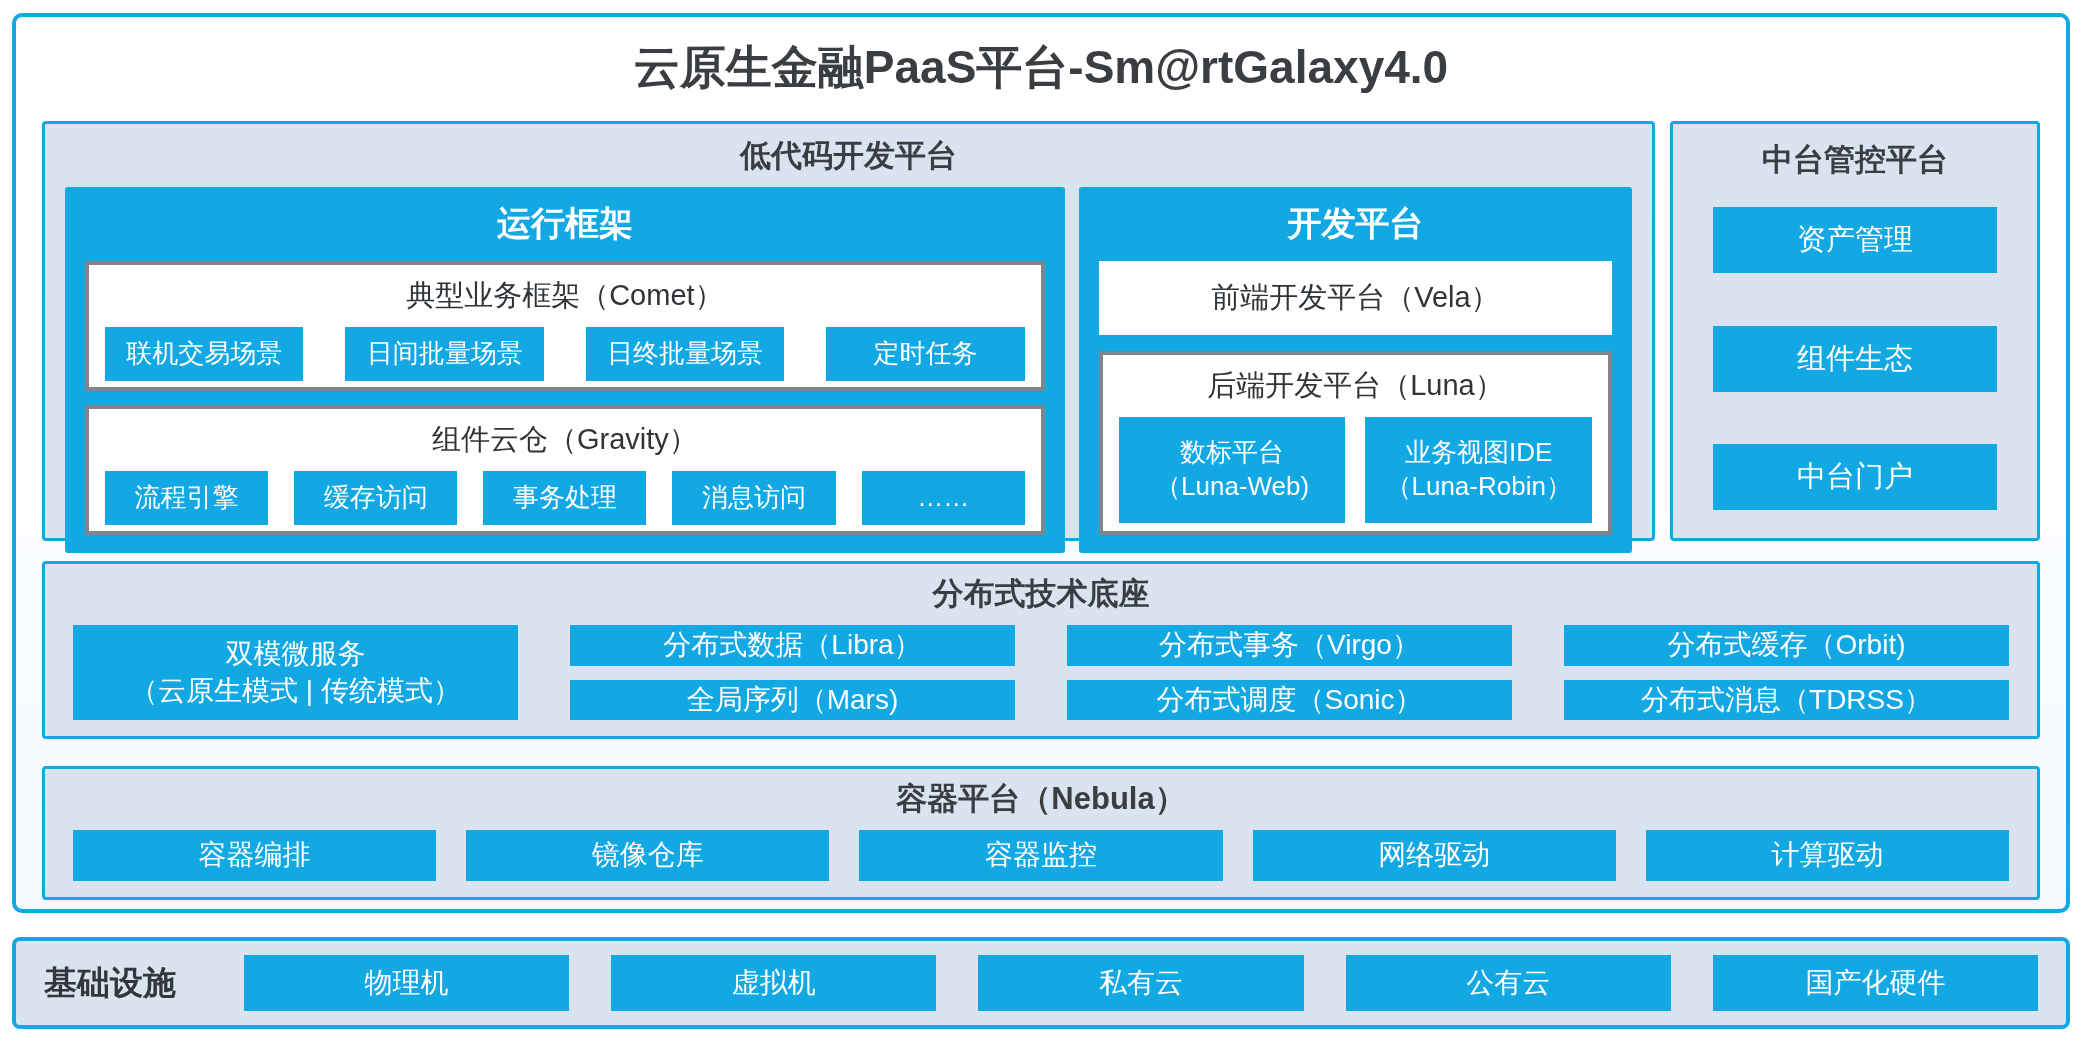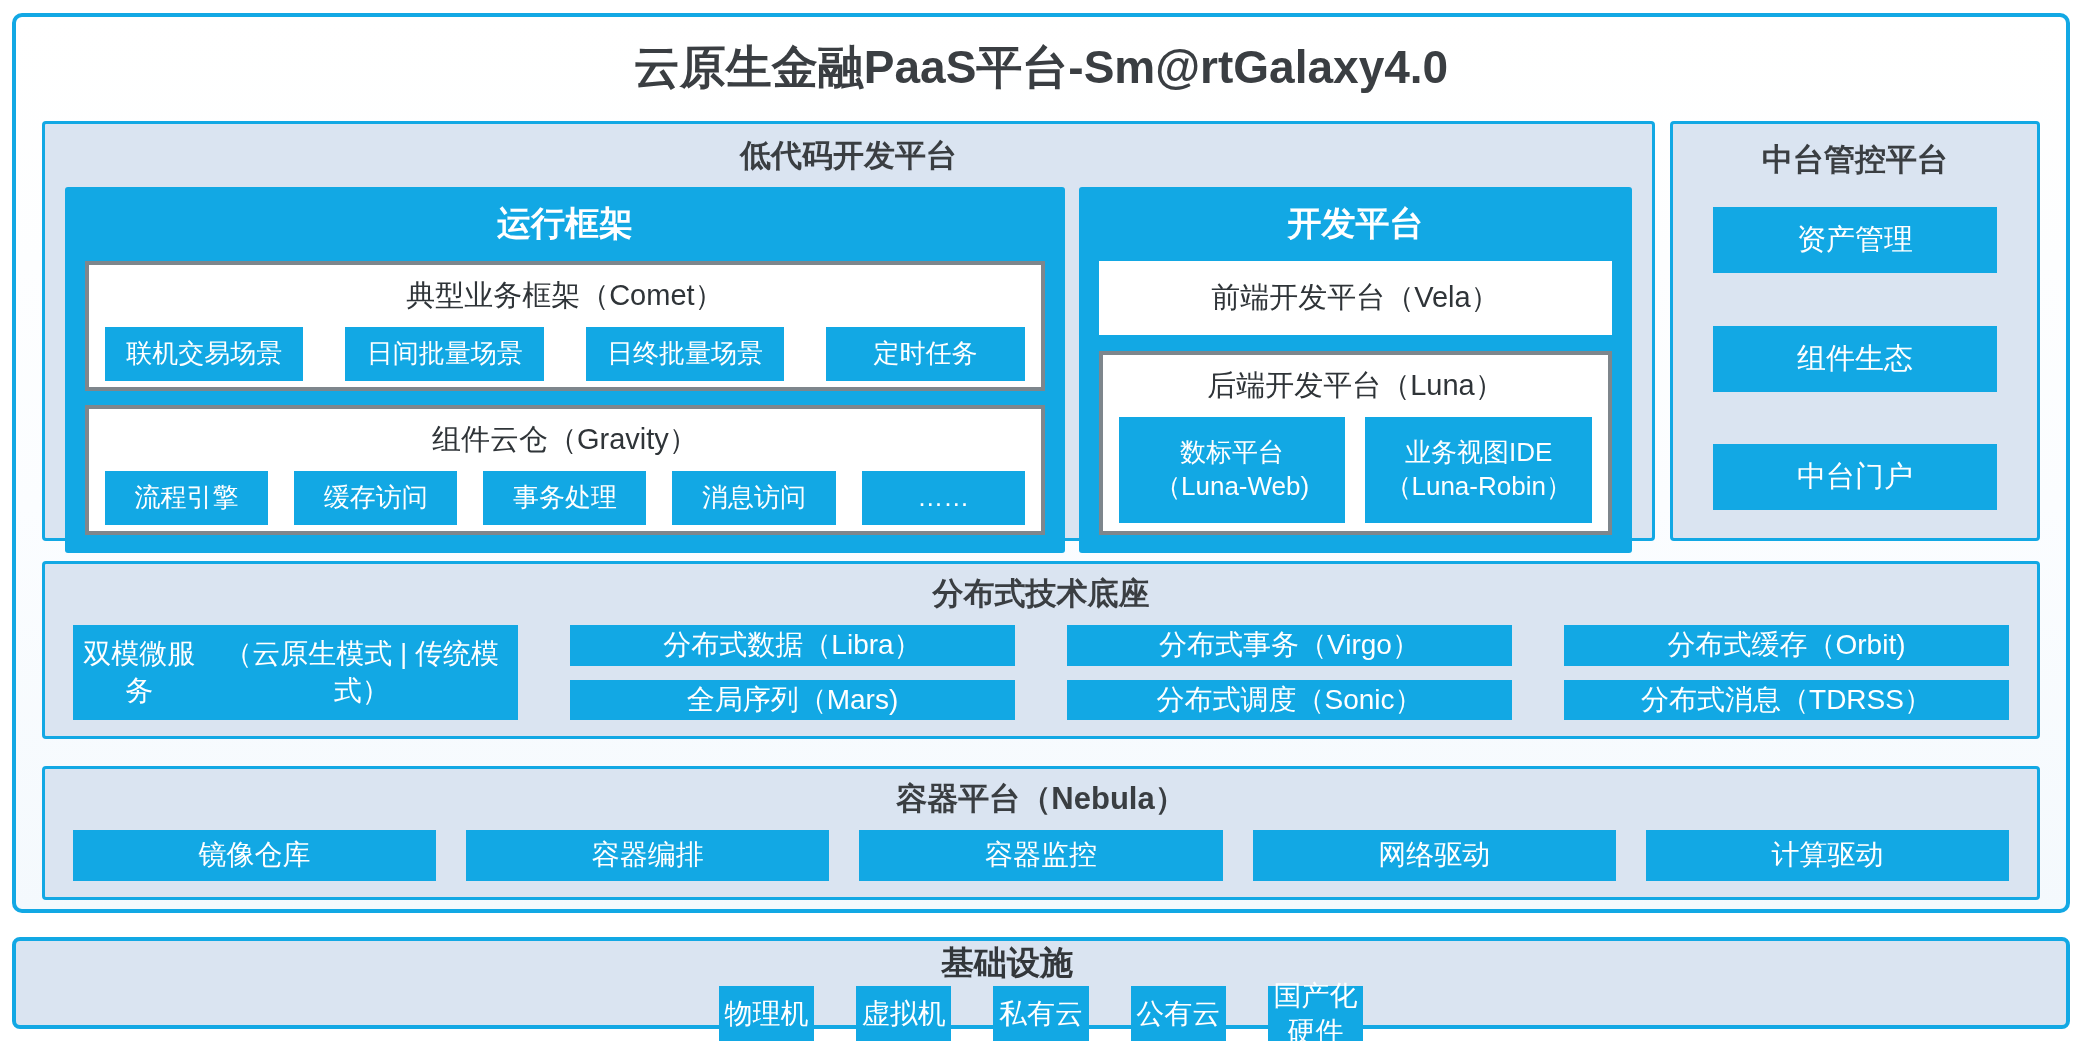--- a/index.html
+++ b/index.html
@@ -74,29 +74,29 @@
   .mgmt-buttons{flex:1;display:flex;flex-direction:column;justify-content:space-between;padding-top:16px;}
   .chip.mgmt{height:66px;font-size:29px;}
   .distributed{margin-top:20px;height:178px;display:flex;flex-direction:column;padding:0 28px 16px;}
   .dist-grid{
     flex:1;display:grid;
     grid-template-columns:445px 1fr 1fr 1fr;
     grid-template-rows:1fr 1fr;
     column-gap:52px;row-gap:14px;
   }
   .dist-grid .chip{font-size:28px;}
-  .dist-dual{grid-row:1 / 3;grid-column:1;font-size:27px;justify-content:space-between;}
+  .dist-dual{grid-row:1 / 3;grid-column:1;flex-direction:column;font-size:27px;}
   .nebula{margin-top:27px;height:134px;display:flex;flex-direction:column;padding:0 28px 16px;justify-content:flex-end;}
   .nebula-row{flex:1;gap:30px;}
   .nebula-row .chip{flex:1;font-size:28px;}
   .infra-strip{
     position:absolute;left:12px;top:937px;width:2058px;height:92px;
     background:var(--panel-bg);
     border:4px solid var(--accent);border-radius:8px;
-    display:flex;align-items:center;padding:0 28px;flex-direction:column;
+    display:flex;align-items:center;padding:0 28px;
   }
   .infra-label{font-size:33px;font-weight:bold;color:#33373B;width:200px;flex-shrink:0;}
   .infra-chips{flex:1;display:flex;gap:42px;}
   .infra-chips .chip{flex:1;height:56px;font-size:28px;}
 </style>
 </head>
 <body>
 
 <div class="outer">
   <div class="main-title">云原生金融PaaS平台-Sm@rtGalaxy4.0</div>
@@ -180,22 +180,22 @@
       <div class="chip">分布式缓存（Orbit)</div>
       <div class="chip">全局序列（Mars)</div>
       <div class="chip">分布式调度（Sonic）</div>
       <div class="chip">分布式消息（TDRSS）</div>
     </div>
   </section>
 
   <section class="panel nebula">
     <h2 class="sec-title">容器平台（Nebula）</h2>
     <div class="chip-row nebula-row">
+      <div class="chip">容器编排</div>
       <div class="chip">镜像仓库</div>
-      <div class="chip">容器编排</div>
       <div class="chip">容器监控</div>
       <div class="chip">网络驱动</div>
       <div class="chip">计算驱动</div>
     </div>
   </section>
 </div>
 
 <div class="infra-strip">
   <div class="infra-label">基础设施</div>
   <div class="infra-chips">

